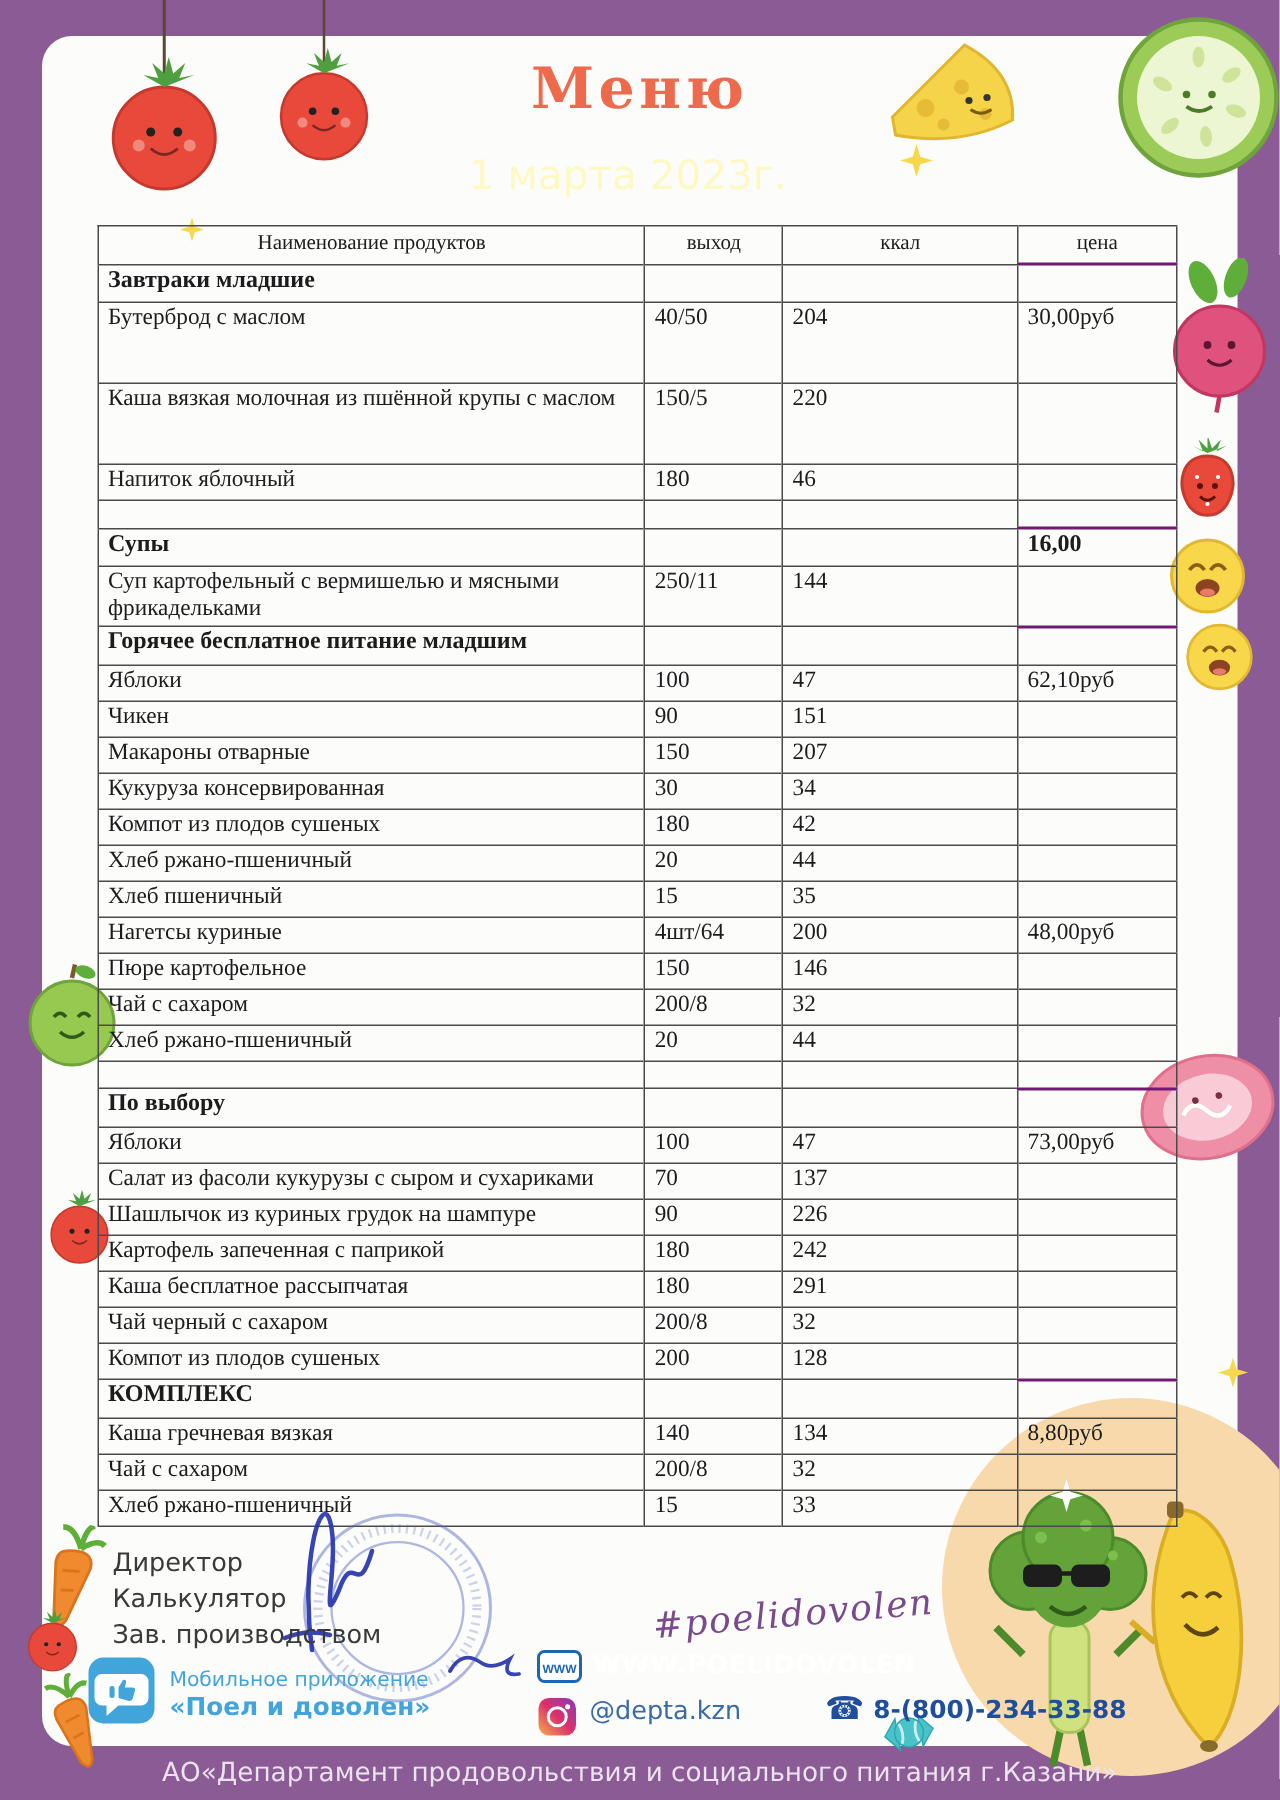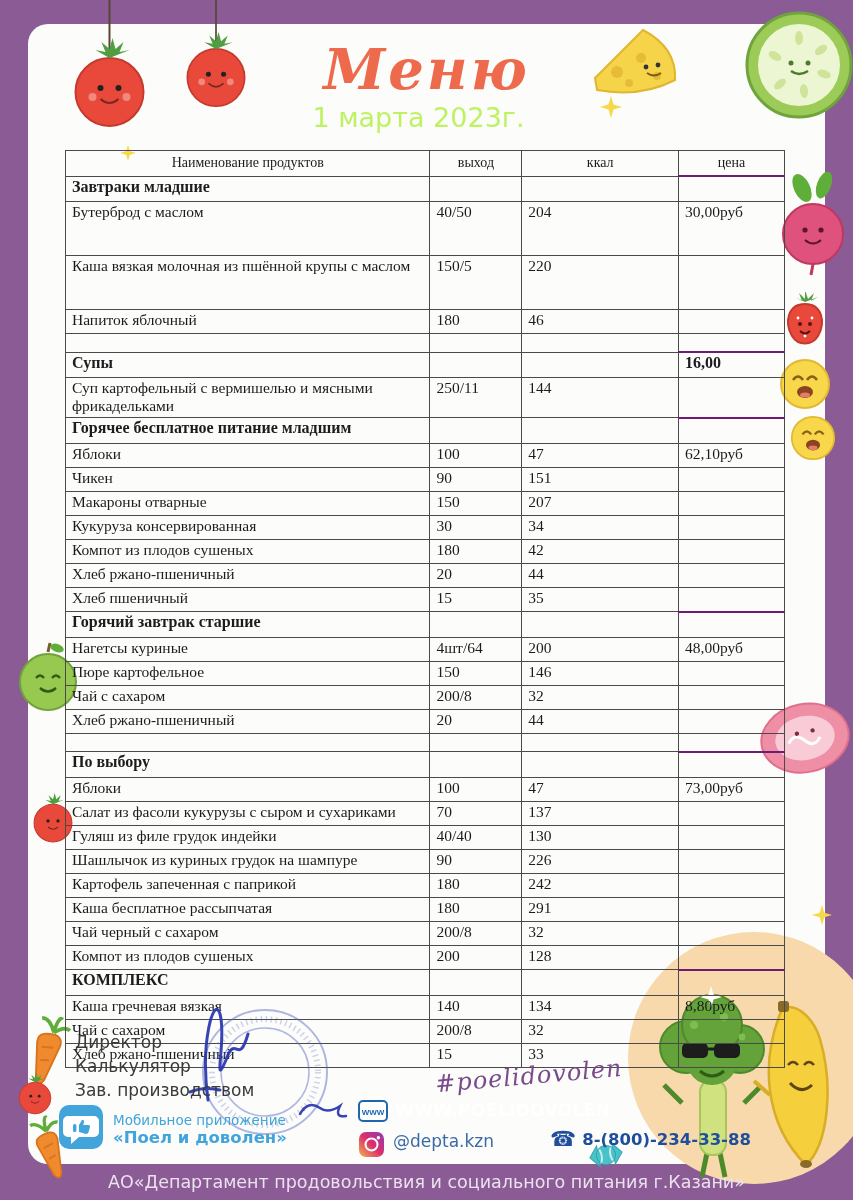--- a/index.html
+++ b/index.html
@@ -9,26 +9,26 @@
     font-family:"Liberation Serif",serif;
   }
   .paper{
     position:absolute;left:28px;top:24px;width:797px;height:1140px;
     background:#fcfcfa;border-radius:20px;z-index:1;
     box-shadow:0 0 0 2px rgba(255,255,255,.08) inset;
   }
   
   .title{
     position:absolute;top:36px;left:0;right:0;text-align:center;z-index:3;
-    font-family:"DejaVu Serif",serif;font-style:italic;font-weight:bold;
-    font-size:56px;color:#ee6a4d;letter-spacing:3px;
+    font-family:"DejaVu Serif",serif;font-weight:bold;
+    font-size:38px;color:#ee6a4d;letter-spacing:3px;
   }
   .date{
     position:absolute;top:102px;left:0;right:16px;text-align:center;z-index:3;
-    font-family:"DejaVu Sans",sans-serif;font-size:27px;color:#bef264;
+    font-family:"DejaVu Sans",sans-serif;font-size:27px;color:#fef9c3;
   }
   
   .table-wrap{position:absolute;left:65px;top:150px;z-index:3;}
   table.menu{border-collapse:collapse;width:720px;font-size:15.5px;color:#1c1c1e;border:1.4px solid #4a4a4a;}
   table.menu th,table.menu td{
     border-left:1px solid #4a4a4a;border-top:1px solid #4a4a4a;
     padding:1px 6px 2px;vertical-align:top;text-align:left;font-weight:normal;
     background:transparent;
   }
   table.menu th{text-align:center;font-size:14px;padding:4px 4px;}
@@ -411,26 +411,20 @@
           <td class="c-out">20</td>
           <td class="c-kcal">44</td>
           <td class="c-price"></td>
         </tr>
         <tr class="item">
           <td class="c-name">Хлеб пшеничный</td>
           <td class="c-out">15</td>
           <td class="c-kcal">35</td>
           <td class="c-price"></td>
         </tr>
-        <tr class="section">
-          <td class="c-name">Горячий завтрак старшие</td>
-          <td class="c-out"></td>
-          <td class="c-kcal"></td>
-          <td class="c-price"></td>
-        </tr>
         <tr class="item">
           <td class="c-name">Нагетсы куриные</td>
           <td class="c-out">4шт/64</td>
           <td class="c-kcal">200</td>
           <td class="c-price has-price">48,00руб</td>
         </tr>
         <tr class="item">
           <td class="c-name">Пюре картофельное</td>
           <td class="c-out">150</td>
           <td class="c-kcal">146</td>
@@ -463,26 +457,20 @@
         <tr class="item">
           <td class="c-name">Яблоки</td>
           <td class="c-out">100</td>
           <td class="c-kcal">47</td>
           <td class="c-price has-price">73,00руб</td>
         </tr>
         <tr class="item">
           <td class="c-name">Салат из фасоли кукурузы с сыром и сухариками</td>
           <td class="c-out">70</td>
           <td class="c-kcal">137</td>
-          <td class="c-price"></td>
-        </tr>
-        <tr class="item">
-          <td class="c-name">Гуляш из филе грудок индейки</td>
-          <td class="c-out">40/40</td>
-          <td class="c-kcal">130</td>
           <td class="c-price"></td>
         </tr>
         <tr class="item">
           <td class="c-name">Шашлычок из куриных грудок на шампуре</td>
           <td class="c-out">90</td>
           <td class="c-kcal">226</td>
           <td class="c-price"></td>
         </tr>
         <tr class="item">
           <td class="c-name">Картофель запеченная с паприкой</td>

